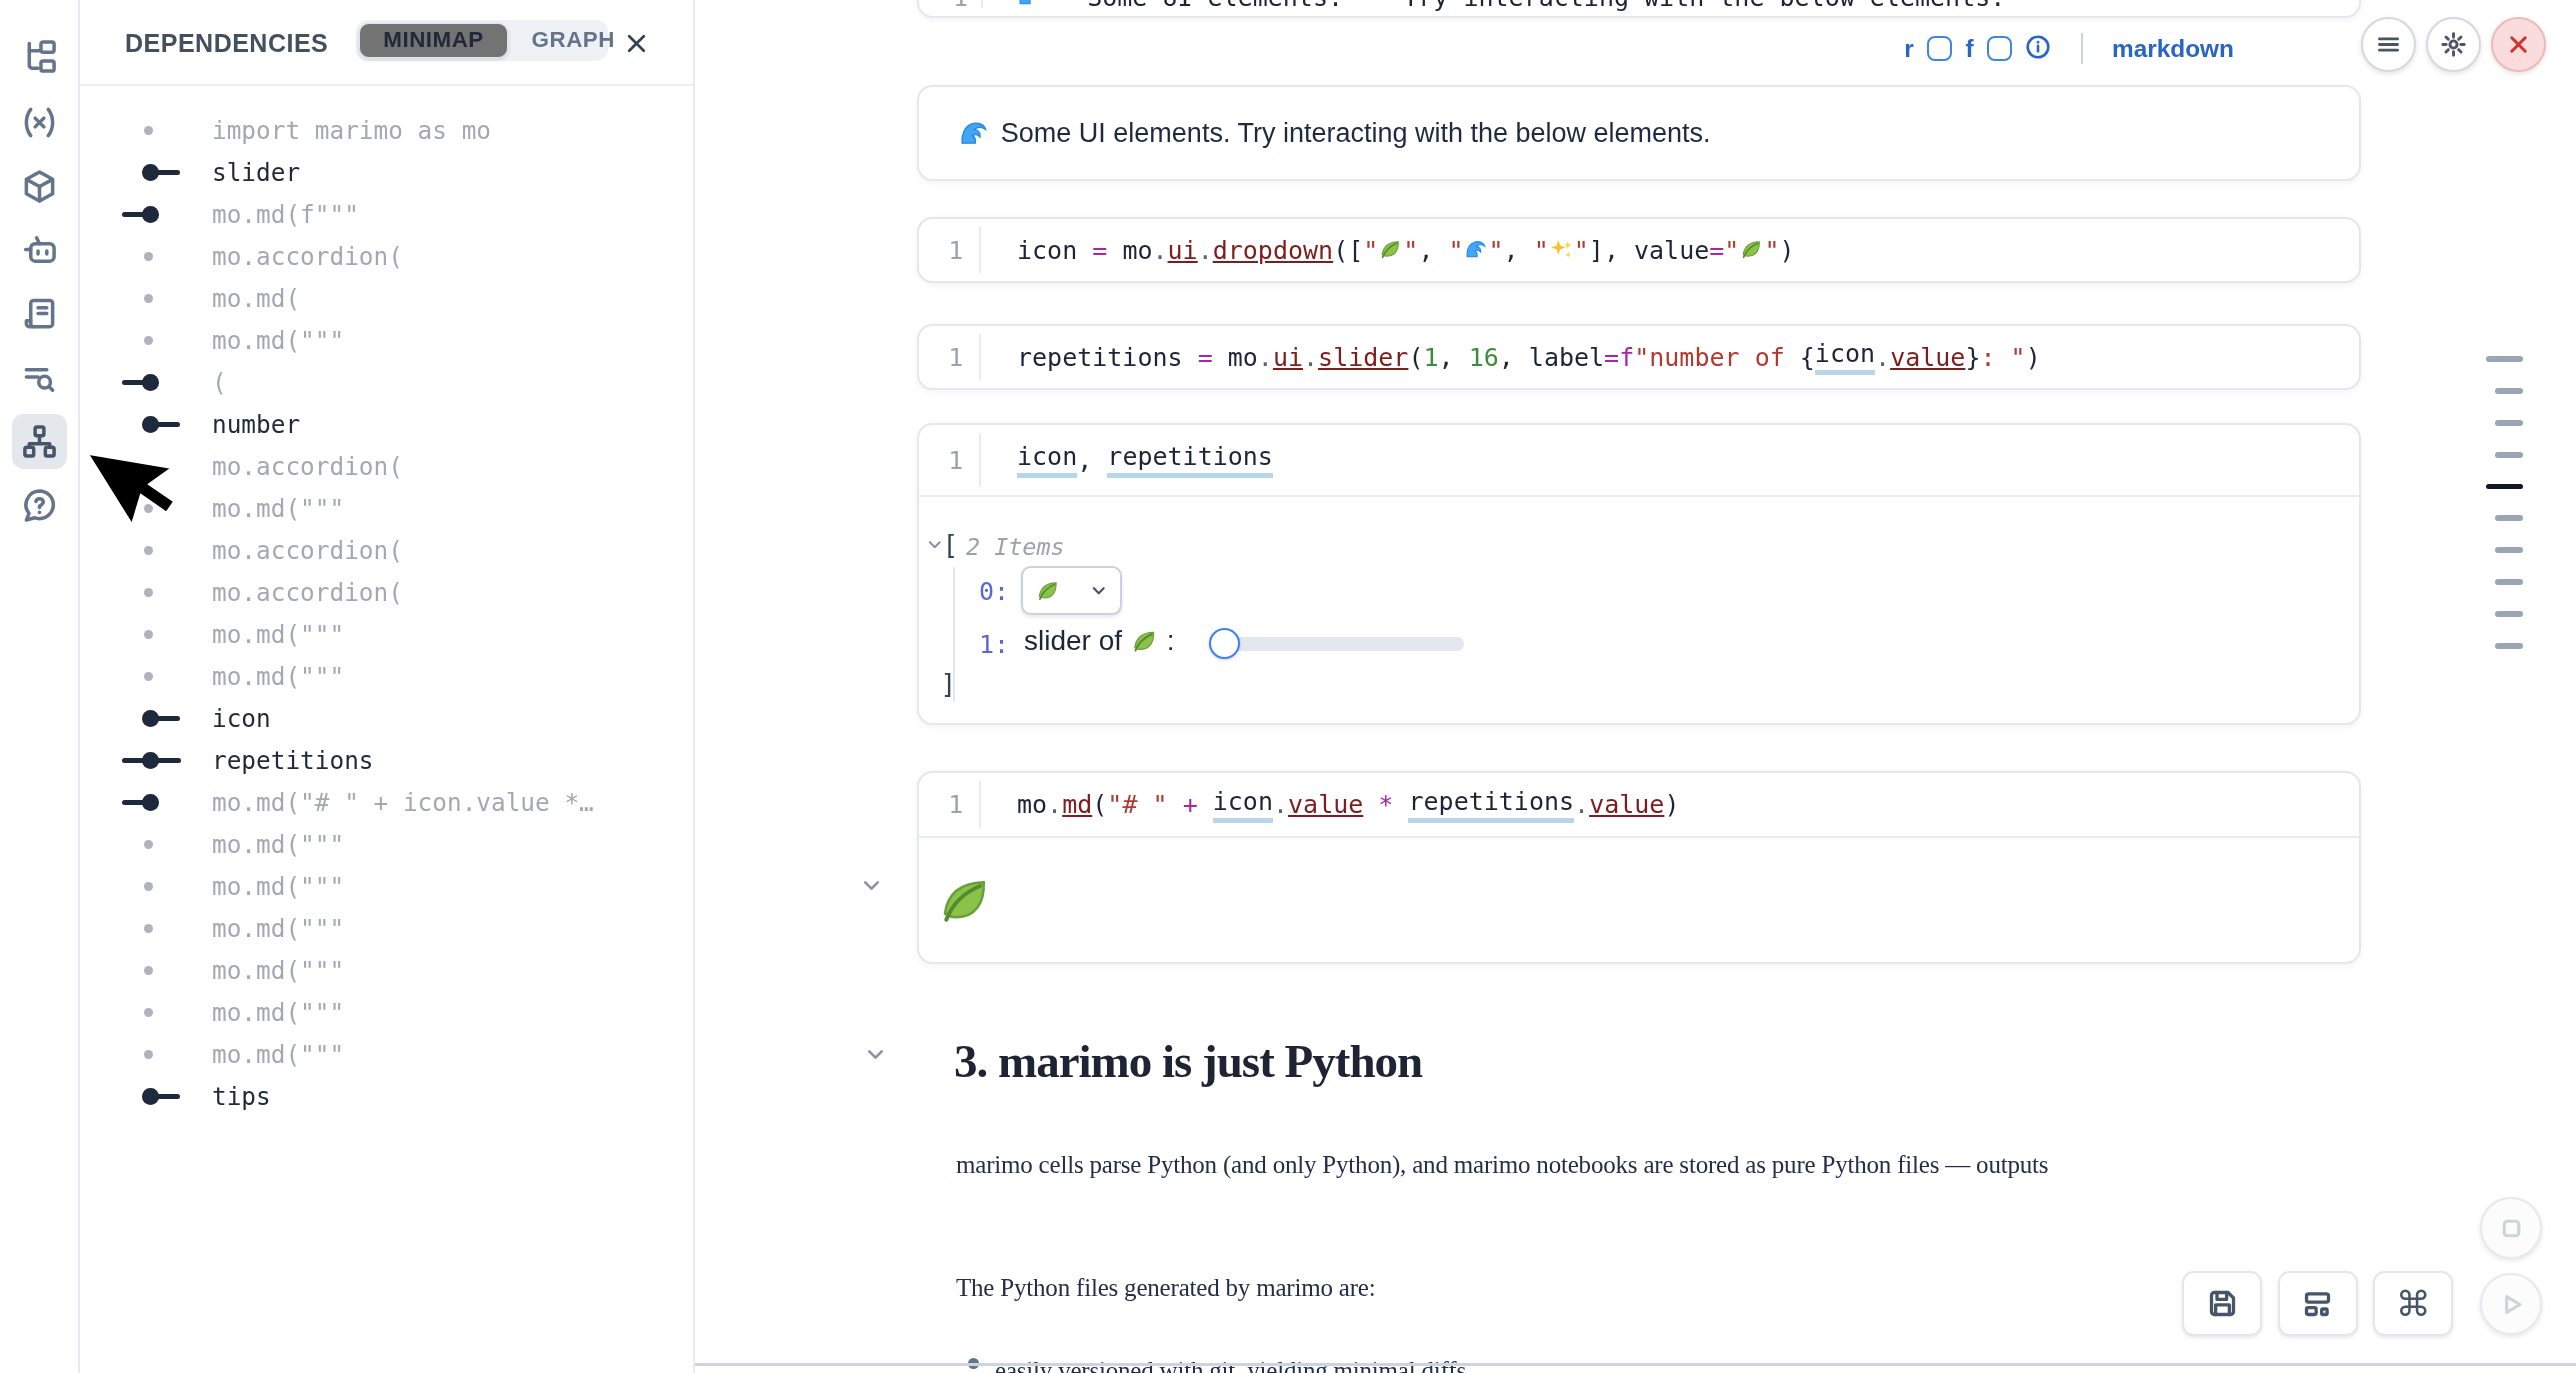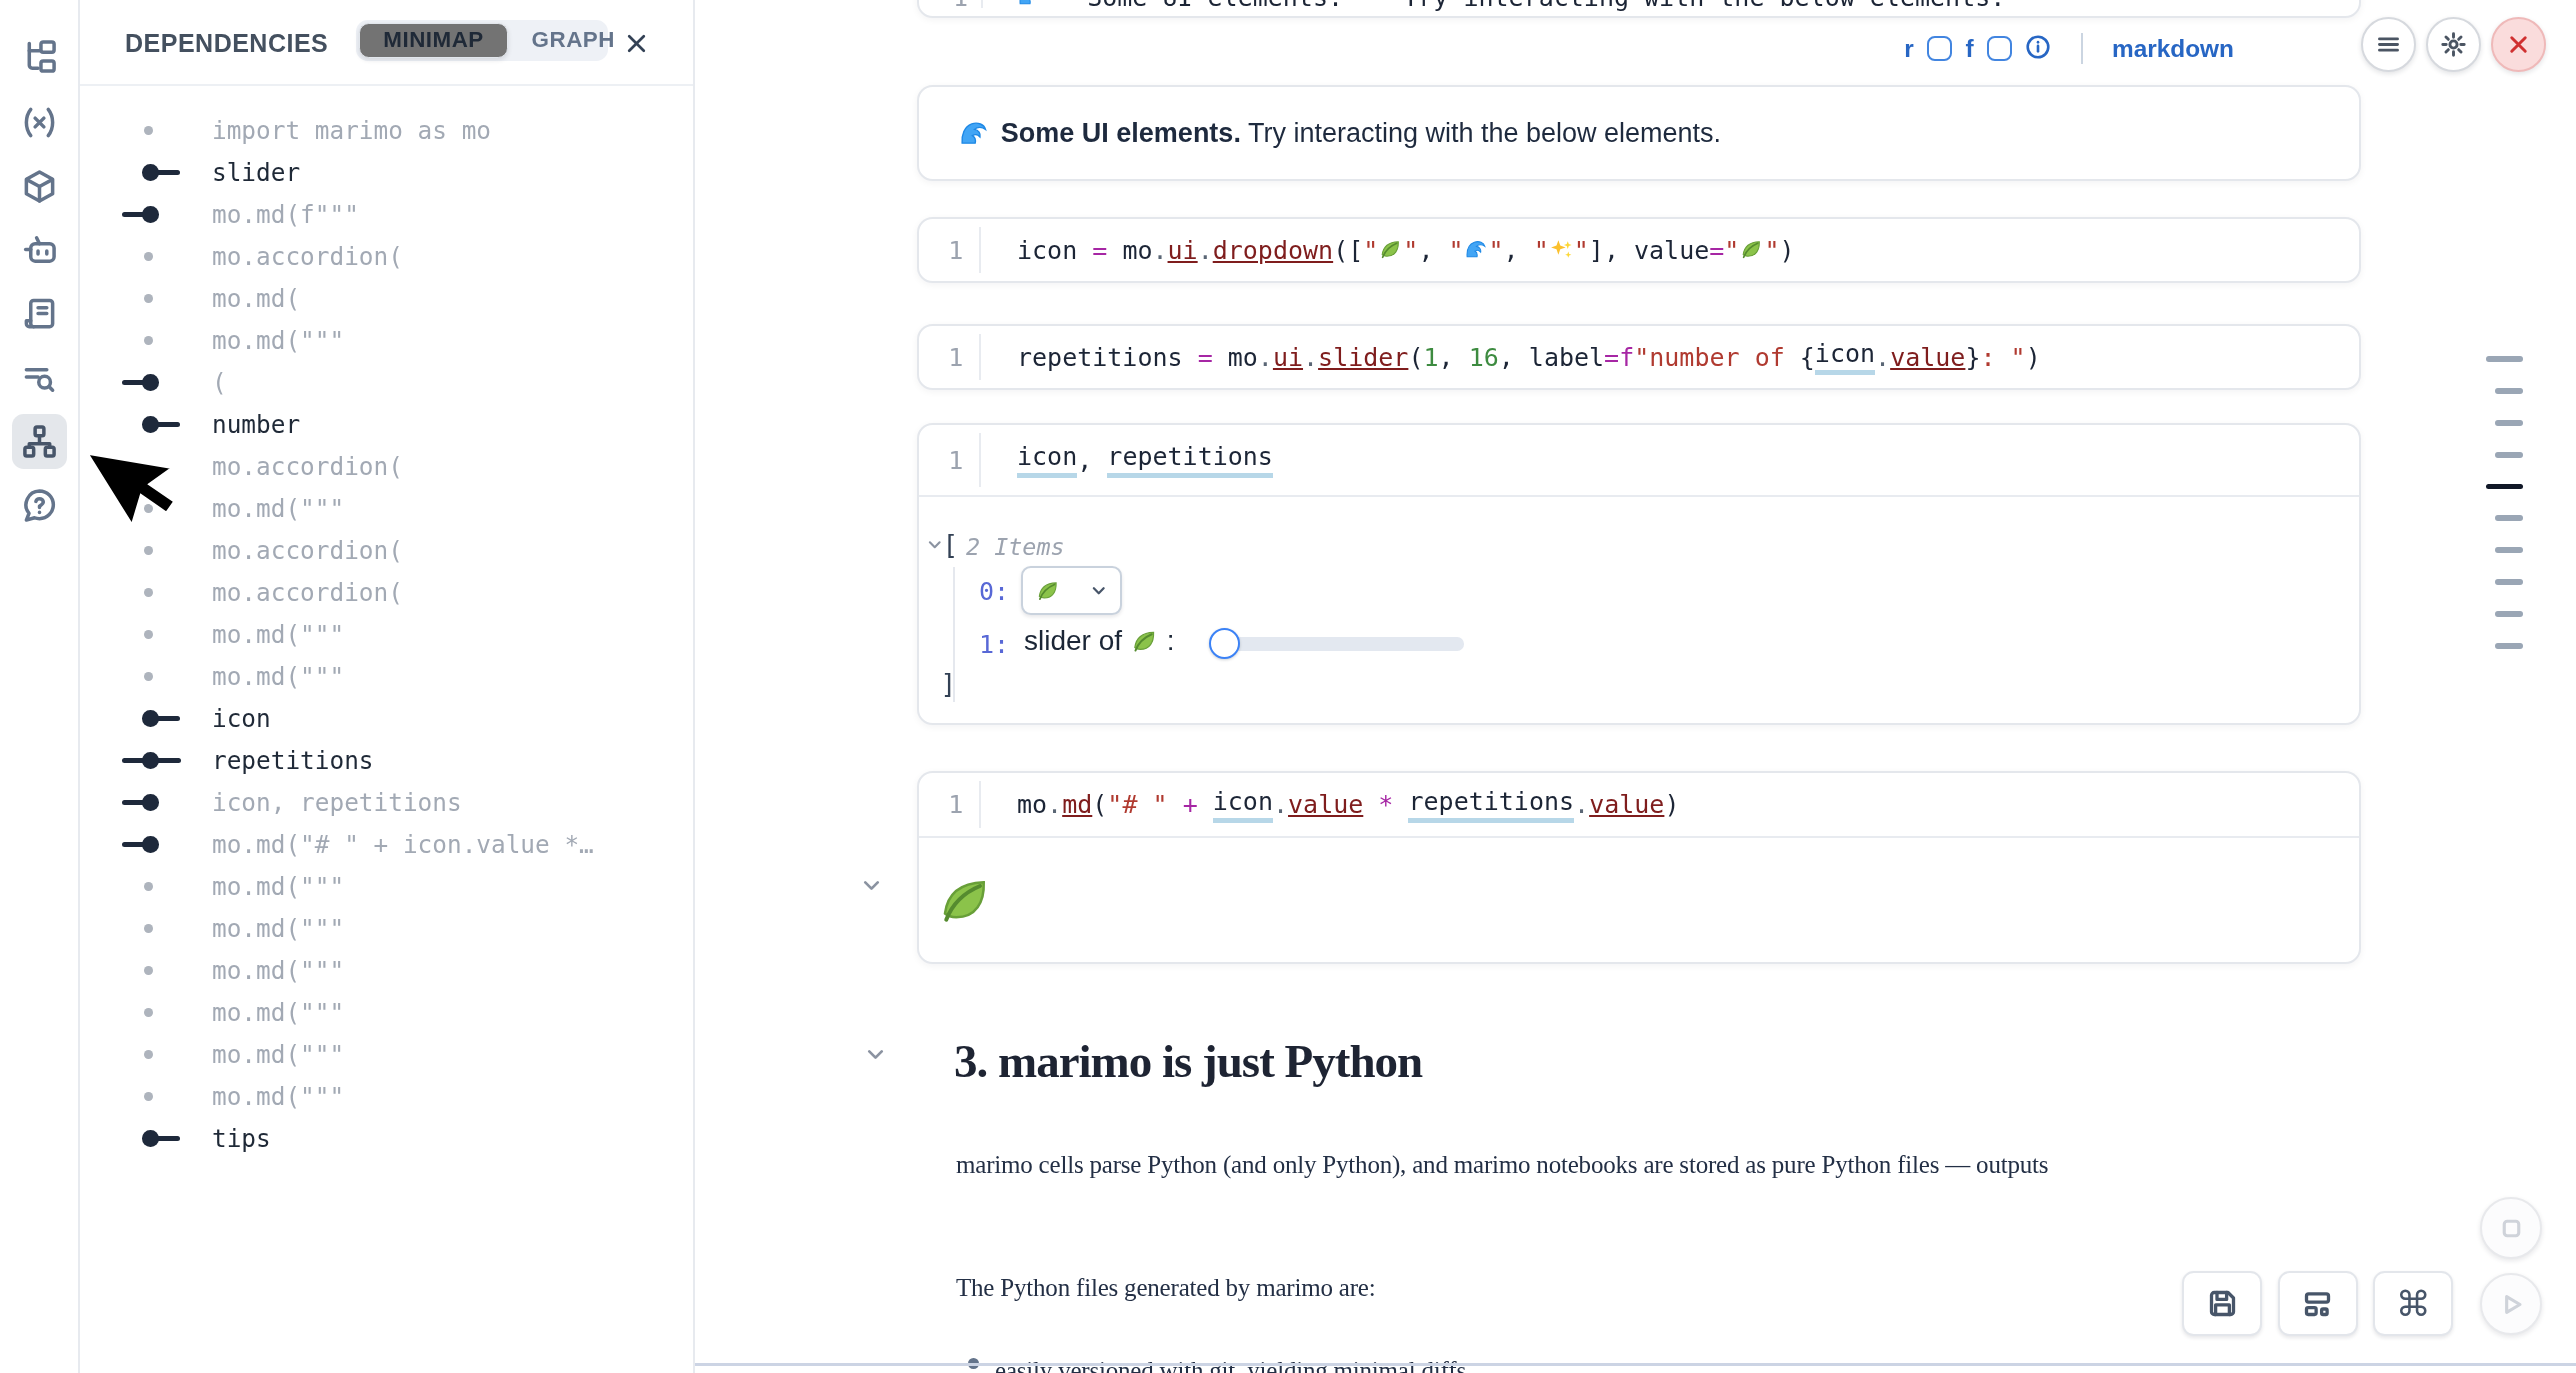--- a/index.html
+++ b/index.html
@@ -73,21 +73,21 @@
                   align-items:center; gap:13.7px; color:#2766c4; z-index:5; }
   .tb-letter { font-size:24.4px; font-weight:700; }
   .tb-check { width:24.4px; height:24.4px; border:2.9px solid #4285e0; border-radius:7.8px; background:#fff; }
   .tb-info svg { width:26px; height:26px; stroke:#2766c4; fill:none; stroke-width:2.4; stroke-linecap:round; }
   .tb-div { width:2px; height:31px; background:#cbd5e1; margin:0 15.6px; }
   .tb-md { font-size:24.4px; font-weight:700; }
 
   
   .md-out-line { position:absolute; left:39px; top:0; height:100%; display:flex; align-items:center;
                  gap:9.8px; font-size:27px; color:#1e2a3e; }
-  .md-out-line .b { font-weight:700; }
+  .md-out-line .b { font-weight:400; }
   .md-out-line .emo { width:33px; height:33px; }
 
   
   .mono27 { font-family:"DejaVu Sans Mono",monospace; font-size:26px; color:#334155; }
   .tree-key { font-family:"DejaVu Sans Mono",monospace; font-size:25px; color:#5868d6; }
   .tree-items { font-family:"DejaVu Sans Mono",monospace; font-size:23.4px; font-style:italic; color:#9ca3af; }
   .chev { color:#8b93a1; }
   .chev svg { stroke:currentColor; fill:none; stroke-width:2.6; stroke-linecap:round; stroke-linejoin:round; }
   .guide { position:absolute; width:2px; background:#e5e8ee; }
   .dd-box { position:absolute; width:101px; height:49px; background:#fff; border:2px solid #c9d2dd;
@@ -327,27 +327,20 @@
             <span class="md-line"></span>
             <span class="md-dot"></span>
           </span>
           <span class="mm-label strong">repetitions</span>
         </div>
         <div class="mm-row">
           <span class="mk in">
             <span class="md-line"></span>
             <span class="md-dot"></span>
           </span>
-          <span class="mm-label muted">icon, repetitions</span>
-        </div>
-        <div class="mm-row">
-          <span class="mk in">
-            <span class="md-line"></span>
-            <span class="md-dot"></span>
-          </span>
           <span class="mm-label muted">mo.md("# " + icon.value *…</span>
         </div>
         <div class="mm-row">
           <span class="mk dot">
             <span class="md-dot"></span>
           </span>
           <span class="mm-label muted">mo.md("""</span>
         </div>
         <div class="mm-row">
           <span class="mk dot">

